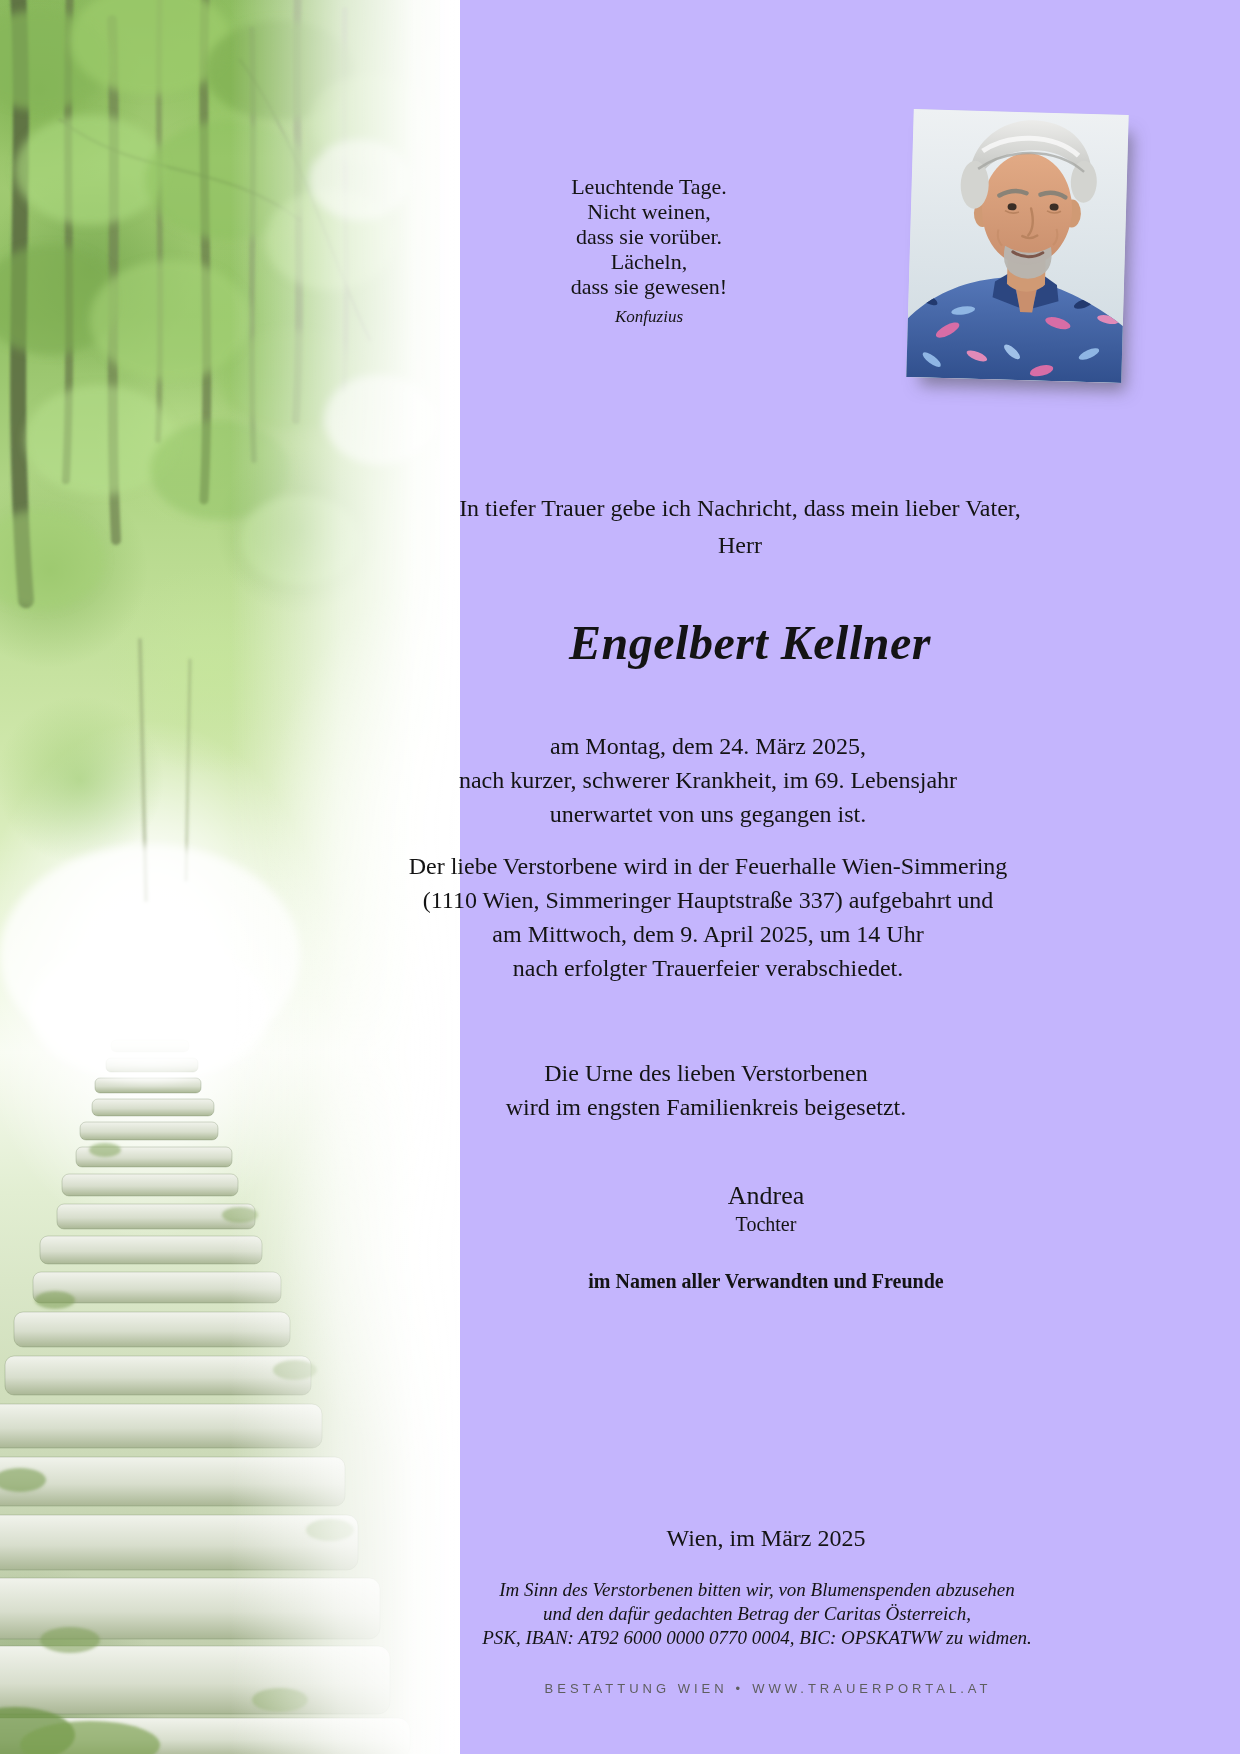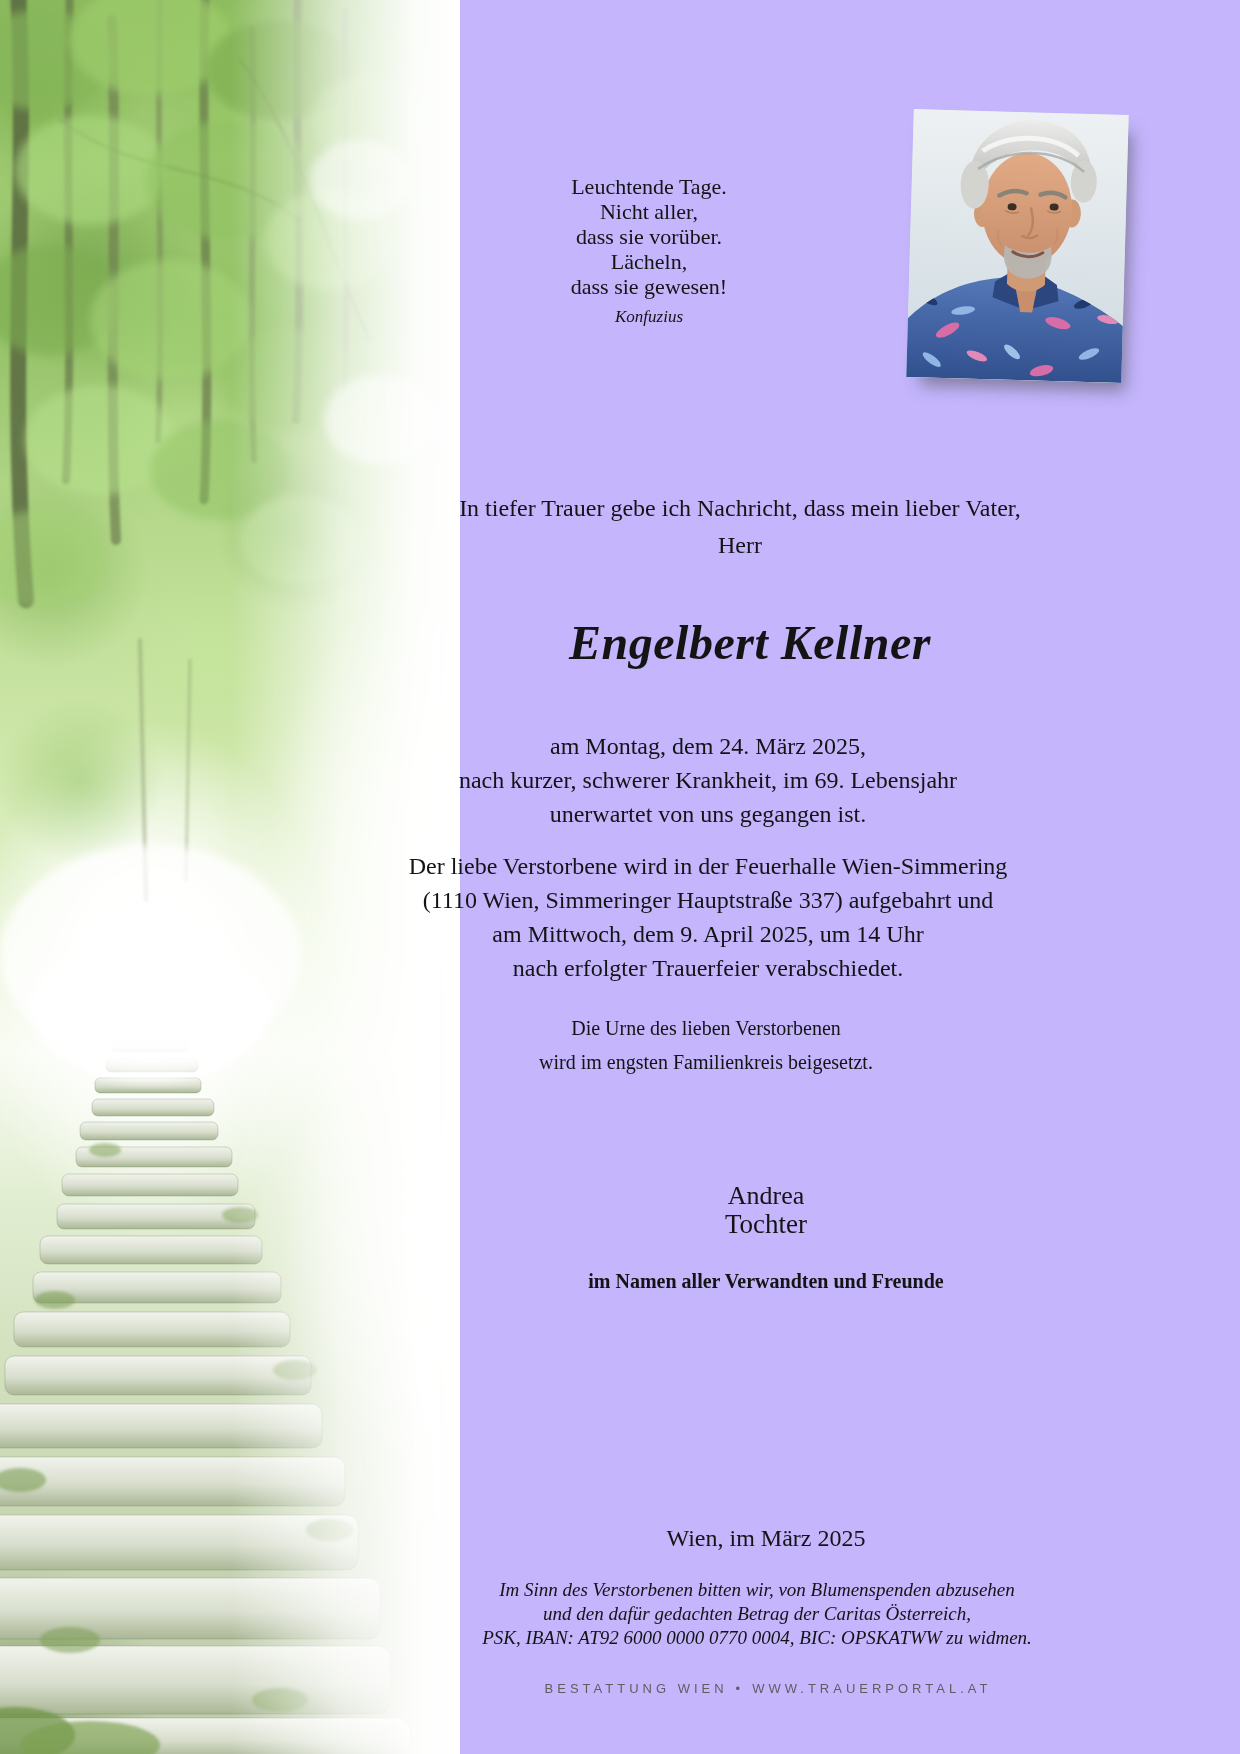--- a/index.html
+++ b/index.html
@@ -53,24 +53,24 @@
     background:#dfe6ea;
   }
 
   
   .quote      {left:449px;top:174px;width:400px;font-size:22px;line-height:25px;}
   .quote-attr {left:449px;top:306px;width:400px;font-size:17px;line-height:22px;font-style:italic;}
   .announce   {left:360px;top:490px;width:760px;font-size:24px;line-height:37px;}
   .deceased   {left:400px;top:615px;width:700px;font-size:48px;line-height:56px;font-weight:bold;letter-spacing:.5px;font-style:italic;}
   .para-death  {left:328px;top:729px;width:760px;font-size:24px;line-height:34px;}
   .para-funeral{left:328px;top:849px;width:760px;font-size:24px;line-height:34px;}
-  .para-urn    {left:326px;top:1011px;width:760px;font-size:20px;line-height:34px;}
+  .para-urn    {left:326px;top:1056px;width:760px;font-size:24px;line-height:34px;}
   .sig        {left:466px;top:1181px;width:600px;}
   .sig-name   {font-size:26px;line-height:30px;font-weight:normal;text-align:center;}
-  .sig-rel    {font-size:27px;line-height:26px;}
+  .sig-rel    {font-size:20px;line-height:26px;}
   .sig-behalf {left:466px;top:1269px;width:600px;font-size:20px;line-height:24px;font-weight:bold;}
   .place-date {left:466px;top:1523px;width:600px;font-size:24px;line-height:30px;}
   .donation   {left:377px;top:1578px;width:760px;font-size:19px;line-height:24px;font-style:italic;}
   .caps-footer{
     left:418px;top:1675px;width:700px;
     font-family:"Liberation Sans","DejaVu Sans",sans-serif;
     font-size:13px;line-height:16px;letter-spacing:4px;color:#5e5e5e;margin-top:6px;
   }
   .caps-footer .sep{padding:0 8px;}
 </style>
@@ -240,21 +240,21 @@
       <path d="M120,96 q5,18 -2,27 M112,124 q8,4 15,-1" stroke="#b9835f" stroke-width="2.4" fill="none" stroke-linecap="round"></path>
 
       <path d="M95,134 q23,13 46,0 q4,22 -10,29 q-13,7 -26,0 q-14,-7 -10,-29 Z" fill="#b7b5b0" opacity=".95"></path>
       <path d="M103,140 q15,9 30,0" stroke="#7c564a" stroke-width="3" fill="none" stroke-linecap="round"></path>
       <path d="M88,118 q-2,10 4,16 M146,116 q3,10 -3,16" stroke="#c68d69" stroke-width="2" fill="none" opacity=".8"></path>
     </svg>
   </div>
 
   <div class="abs quote center">
     <div class="line">Leuchtende Tage.</div>
-    <div class="line">Nicht aller,</div>
+    <div class="line">Nicht weinen,</div>
     <div class="line">dass sie vorüber.</div>
     <div class="line">Lächeln,</div>
     <div class="line">dass sie gewesen!</div>
   </div>
   <div class="abs quote-attr center">Konfuzius</div>
 
   <div class="abs announce center">
     <div class="line">In tiefer Trauer gebe ich Nachricht, dass mein lieber Vater,</div>
     <div class="line">Herr</div>
   </div>

